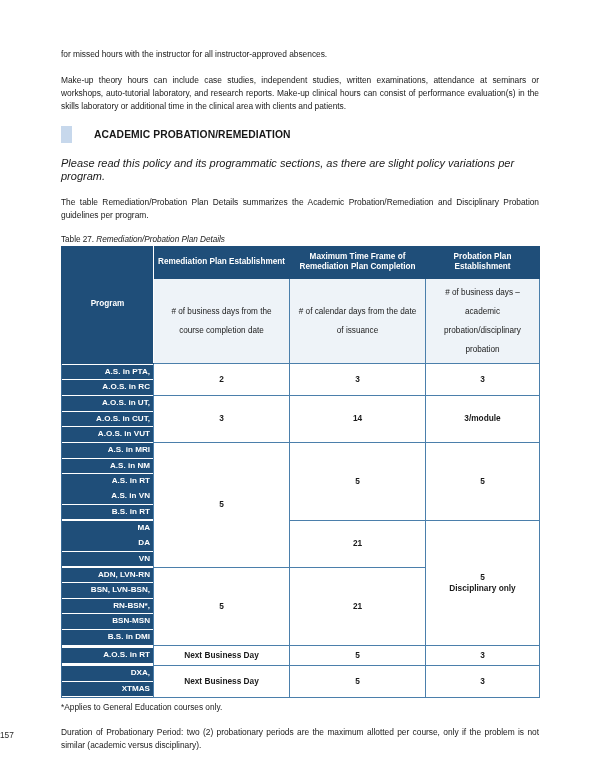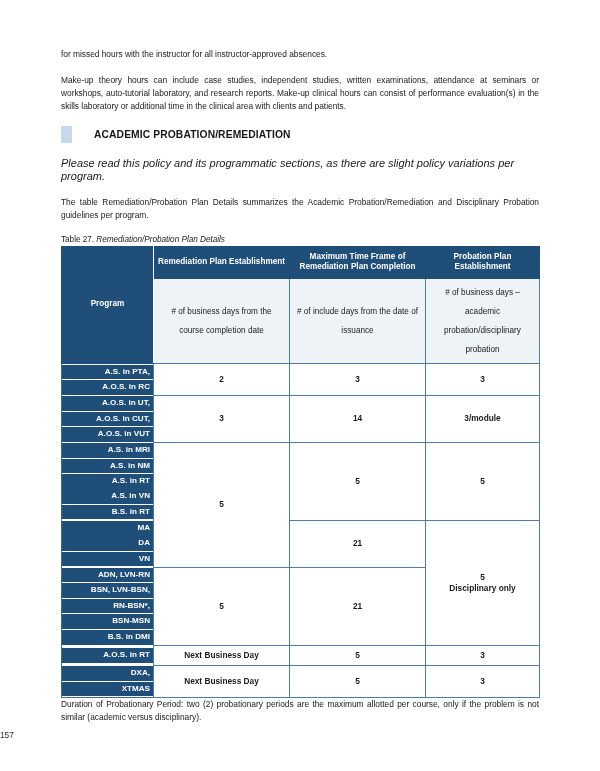--- a/index.html
+++ b/index.html
@@ -190,21 +190,21 @@
 
         <tr>
           <td class="hdr prog" rowspan="2">Program</td>
           <td class="hdr">Remediation Plan Establishment</td>
           <td class="hdr">Maximum Time Frame of Remediation Plan Completion</td>
           <td class="hdr">Probation Plan Establishment</td>
         </tr>
 
         <tr>
           <td class="subhdr"># of business days from the course completion date</td>
-          <td class="subhdr"># of include days from the date of issuance</td>
+          <td class="subhdr"># of calendar days from the date of issuance</td>
           <td class="subhdr"># of business days – academic probation/disciplinary probation</td>
         </tr>
 
         <tr>
           <td class="prog-cell">
             <div class="prog-chip">A.S. in PTA,</div>
             <div class="prog-chip">A.O.S. in RC</div>
           </td>
           <td class="val">2</td>
           <td class="val">3</td>
@@ -279,20 +279,21 @@
             <div class="prog-chip">DXA,</div>
             <div class="prog-chip">XTMAS</div>
           </td>
           <td class="val">Next Business Day</td>
           <td class="val">5</td>
           <td class="val">3</td>
         </tr>
       </tbody>
     </table>
 
+    <p class="footnote">*Applies to General Education courses only.</p>
 
     <p class="body-text">Duration of Probationary Period: two (2) probationary periods are the maximum allotted per course, only if the problem is not similar (academic versus disciplinary).</p>
 
 
   </div>
 
   <div class="page-number">157</div>
 </div>
 
 </body></html>

